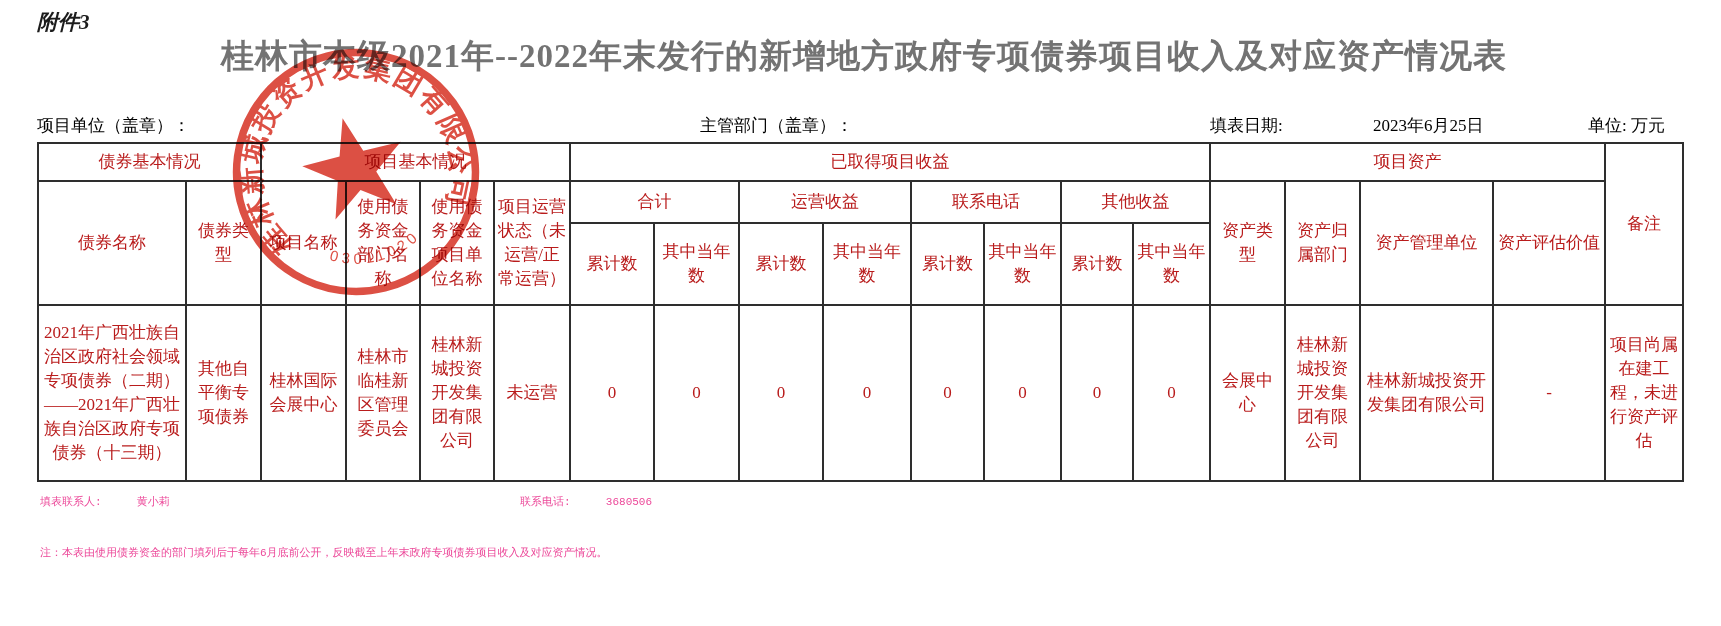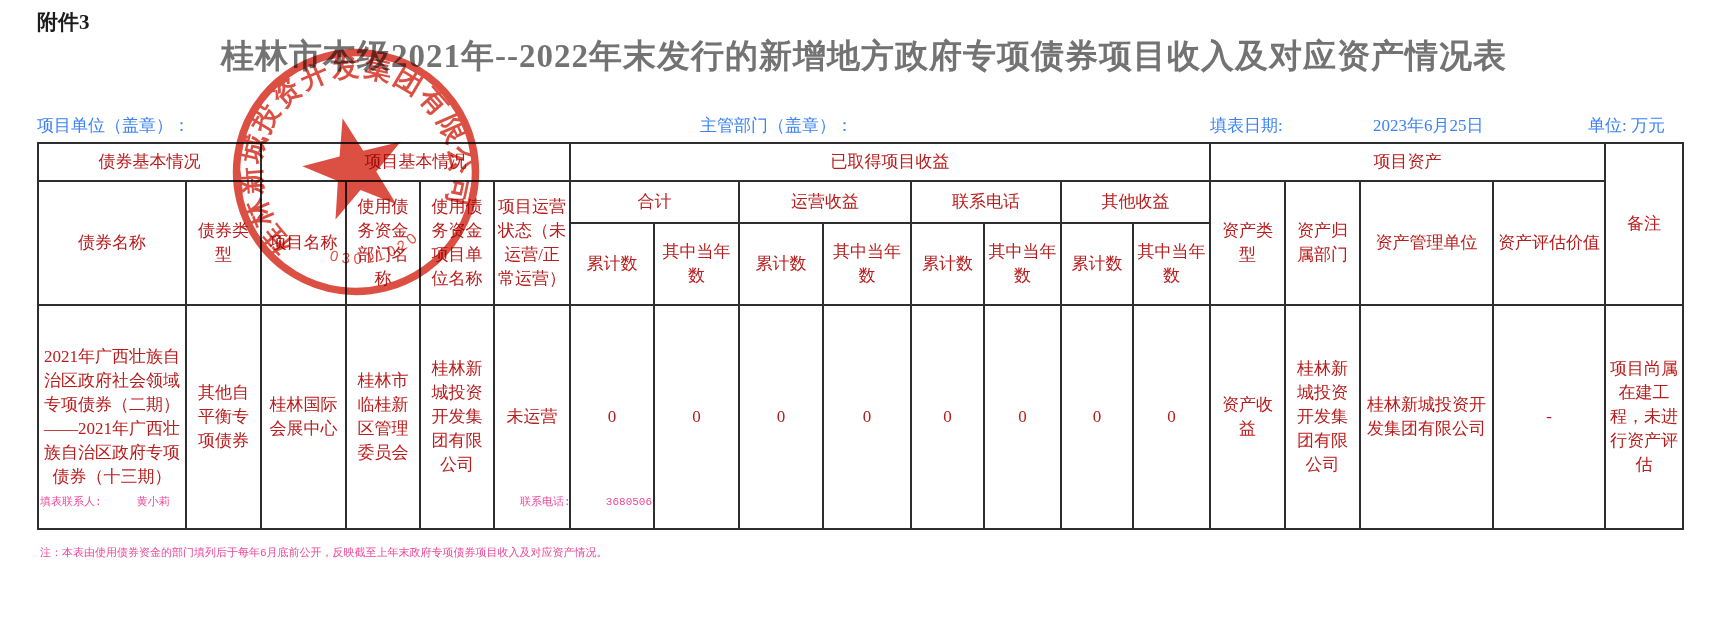--- a/index.html
+++ b/index.html
@@ -1,45 +1,45 @@
 <!DOCTYPE html>
 <html><head>
 <meta charset="utf-8">
 <style>
   html,body{margin:0;padding:0;background:#fff;}
   .page{
     position:relative;width:1721px;height:626px;background:#ffffff;
     color:#1c1c1c;font-family:"Liberation Sans",sans-serif;overflow:hidden;
   }
   .abs{position:absolute;}
-  .attach{left:37px;top:8px;font-size:21px;font-weight:bold;font-family:"Liberation Serif",serif;}
+  .attach{left:37px;top:8px;font-size:21px;font-weight:bold;font-family:"Liberation Serif",serif;font-style:italic;}
   .title{
     left:0;top:34px;width:1640px;text-align:center;
     font-size:33px;font-weight:bold;font-family:"Liberation Serif",serif;
     letter-spacing:1px;color:#737373;padding-left:44px;
   }
-  .meta{top:114px;font-size:17px;color:#3b82f6;font-family:"Liberation Serif",serif;}
+  .meta{top:114px;font-size:17px;color:#000000;font-family:"Liberation Serif",serif;}
   .m-proj{left:37px;}
   .m-sup{left:700px;}
   .m-datelab{left:1210px;}
   .m-dateval{left:1373px;text-align:right;}
   .m-unit{left:1588px;}
   table.main{
     position:absolute;left:37px;top:142px;width:1645px;
     border-collapse:collapse;table-layout:fixed;
     font-family:"Liberation Serif",serif;
   }
   table.main td{
     border:2px solid #2e2e2e;text-align:center;vertical-align:middle;
     font-size:17px;line-height:1.42;padding:1px 3px;color:#b91c1c;overflow:hidden;
   }
   tr.r1{height:38px;}
   tr.r2{height:42px;}
   tr.r3{height:82px;}
-  tr.rd{height:224px;}
+  tr.rd{height:176px;}
   .bondname{line-height:1.5;}
   .footer{font-size:11px;color:#ec4899;font-family:Liberation Mono, monospace;}
   .f-contact{left:40px;top:494px;}
   .f-phone{left:496px;top:494px;margin-left:24px;}
   .f-note{left:40px;top:545px;}
   .gap{display:inline-block;width:22px;}
   .stamp{
     left:228px;top:44px;width:256px;height:256px;
     transform:rotate(-14deg);opacity:.88;mix-blend-mode:multiply;
     pointer-events:none;
@@ -124,21 +124,21 @@
       <td>桂林新城投资开发集团有限公司</td>
       <td>未运营</td>
       <td>0</td>
       <td>0</td>
       <td>0</td>
       <td>0</td>
       <td>0</td>
       <td>0</td>
       <td>0</td>
       <td>0</td>
-      <td>资产收益</td>
+      <td>会展中心</td>
       <td>桂林新城投资开发集团有限公司</td>
       <td>桂林新城投资开发集团有限公司</td>
       <td>-</td>
       <td>项目尚属在建工程，未进行资产评估</td>
     </tr>
   </tbody>
     </table>
 
   <div class="abs footer f-contact">
     <span>填表联系人:</span>

